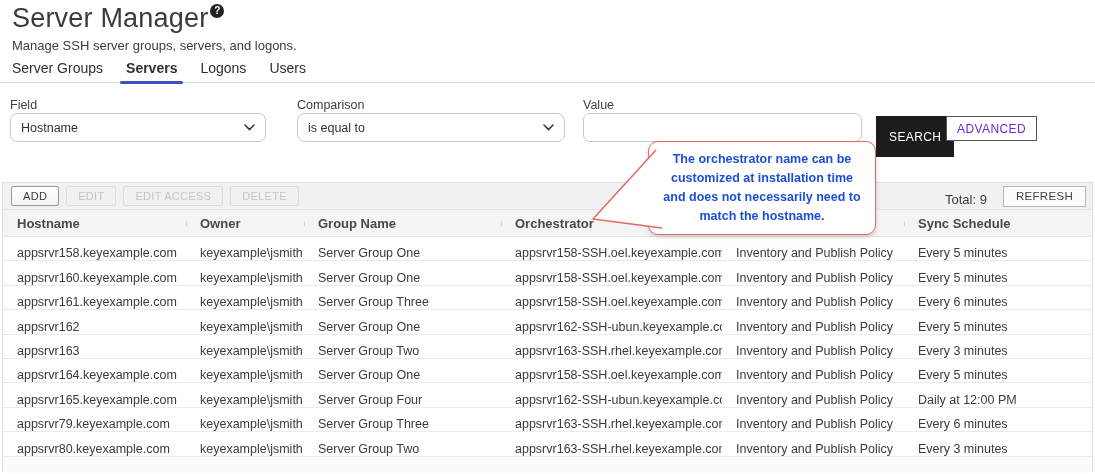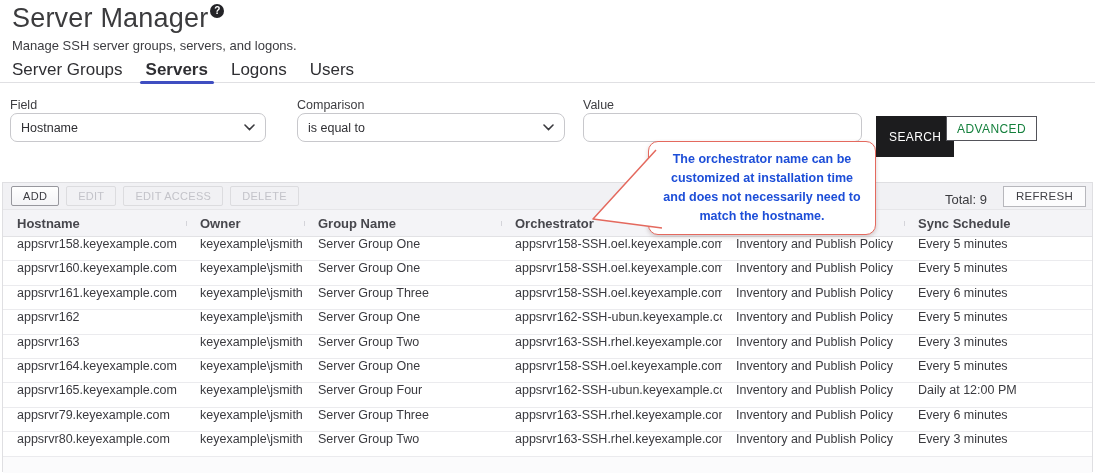--- a/index.html
+++ b/index.html
@@ -10,52 +10,52 @@
   }
   
   .page-title{position:absolute;left:12px;top:3px;font-size:27px;font-weight:400;color:#3b3b3d;letter-spacing:.2px;}
   .help-icon{display:inline-block;vertical-align:top;margin-top:1px;margin-left:2px;width:14px;height:14px;border-radius:50%;
     background:#232327;color:#fff;font-size:10px;font-weight:bold;text-align:center;line-height:14px;cursor:pointer;}
   .page-subtitle{position:absolute;left:12px;top:38px;font-size:13px;color:#3c3c40;}
   
   .tabbar{position:absolute;left:0;top:60px;width:100%;height:23px;}
   .tabbar .track{position:absolute;left:0;bottom:0;width:100%;height:1px;background:#e0e0e3;}
   .tabs{position:absolute;left:12px;top:0;display:flex;gap:23px;height:23px;}
-  .tab{position:relative;font-size:17px;color:#2f2f33;padding-bottom:6px;cursor:pointer;white-space:nowrap;}
+  .tab{position:relative;font-size:14px;color:#2f2f33;padding-bottom:6px;cursor:pointer;white-space:nowrap;}
   .tab.active{font-weight:bold;}
   .tab.active::after{content:"";position:absolute;left:-6px;right:-6px;bottom:-1px;height:3.5px;background:#3f4ec1;border-radius:2px;}
   
   .filter-label{position:absolute;top:98px;font-size:12.5px;color:#3d3d41;}
   .ctrl{position:absolute;top:113px;height:29px;box-sizing:border-box;border:1px solid #c8c8cc;border-radius:7px;
     background:#fff;font-size:12.5px;color:#2f2f33;display:flex;align-items:center;padding:0 10px;cursor:pointer;}
   .ctrl .chev{margin-left:auto;display:flex;align-items:center;}
   .value-input{position:absolute;top:113px;height:29px;box-sizing:border-box;border:1px solid #c8c8cc;border-radius:7px;
     background:#fff;font-size:12.5px;color:#2f2f33;padding:0 10px;outline:none;font-family:inherit;}
   .btn-search{position:absolute;left:876px;top:116px;height:41px;background:#1c1c1e;color:#fff;border:1px solid #1c1c1e;
     font-size:12px;font-weight:normal;letter-spacing:.4px;padding:0 12px;cursor:pointer;font-family:inherit;}
-  .btn-advanced{position:absolute;left:946px;top:116px;height:25px;background:#fff;color:#15803d;border:1px solid #54545a;
+  .btn-advanced{position:absolute;left:946px;top:116px;height:25px;background:#fff;color:#6d28d9;border:1px solid #54545a;
     font-size:12px;letter-spacing:.4px;padding:0 10px;cursor:pointer;font-family:inherit;}
   
   .table-wrap{position:absolute;left:2px;top:182px;width:1091px;height:290px;box-sizing:border-box;
     border:1px solid #dfdfe2;background:#fff;}
   .toolbar{height:26px;background:#f1f1f4;display:flex;align-items:center;padding:0 6px 0 8px;border-bottom:1px solid #e6e6e9;}
   .tb-btn{height:20px;box-sizing:border-box;border-radius:2px;font-size:11px;letter-spacing:.3px;padding:0 11px;
     margin-right:7px;font-family:inherit;cursor:pointer;}
   .tb-btn.enabled{background:linear-gradient(#ffffff,#f3f3f6);border:1px solid #97979d;color:#3b3b40;}
   .tb-btn.disabled{background:transparent;border:1px solid #dcdcdf;color:#c3c3c9;cursor:default;}
   .tb-right{margin-left:auto;display:flex;align-items:flex-end;gap:16px;}
   .total-text{font-size:13px;color:#3a3a3e;}
   .btn-refresh{height:21px;box-sizing:border-box;background:#fcfcfd;border:1px solid #b7b7bc;color:#3f3f45;
     font-size:11.5px;letter-spacing:.3px;padding:0 12px;font-family:inherit;cursor:pointer;}
   
   .thead{display:flex;height:26px;align-items:center;background:#f4f4f7;border-bottom:1px solid #e2e2e5;}
   .hcell{position:relative;box-sizing:border-box;padding-left:14px;font-size:13px;font-weight:bold;color:#47474d;
     white-space:nowrap;overflow:hidden;}
   .hcell:not(.c0)::before{content:"";position:absolute;left:0;top:5px;bottom:5px;width:1px;background:#d4d4da;}
-  .trow{display:flex;height:24.4px;box-sizing:border-box;align-items:flex-start;border-bottom:1px solid #ebebee;background:#fff;cursor:pointer;}
+  .trow{display:flex;height:24.4px;box-sizing:border-box;align-items:flex-end;border-bottom:1px solid #ebebee;background:#fff;cursor:pointer;}
   .tcell{box-sizing:border-box;padding-left:14px;font-size:12.5px;color:#3a3a3f;white-space:nowrap;overflow:hidden;}
   .c0{width:183px;}.c1{width:118px;}.c2{width:197px;}.c3{width:221px;}.c4{width:182px;}.c5{flex:1;}
   .tfoot{height:16px;background:#fbfbfc;}
   
   .callout-box{position:absolute;left:648px;top:141px;width:228px;box-sizing:border-box;z-index:5;
     background:#fff;border:1.5px solid #e4695e;border-radius:10px;padding:8px 11px;
     box-shadow:0 2px 4px rgba(80,40,35,.22);
     font-size:12.5px;font-weight:600;line-height:19px;color:#1d4ed8;text-align:center;}
   .callout-tail{position:absolute;left:580px;top:140px;z-index:6;pointer-events:none;}
 </style>

